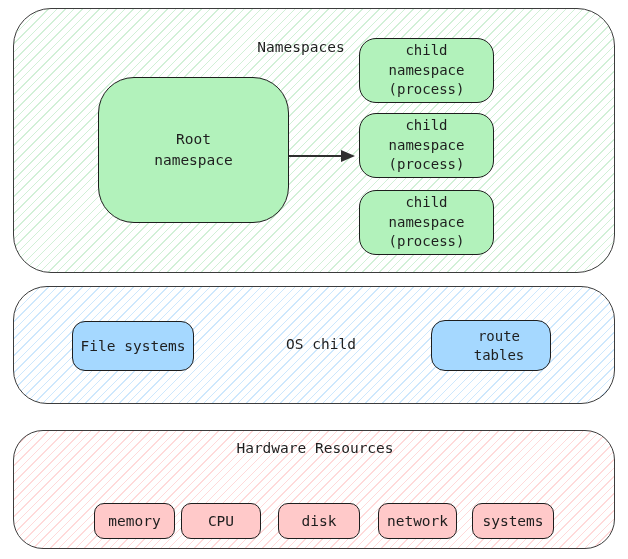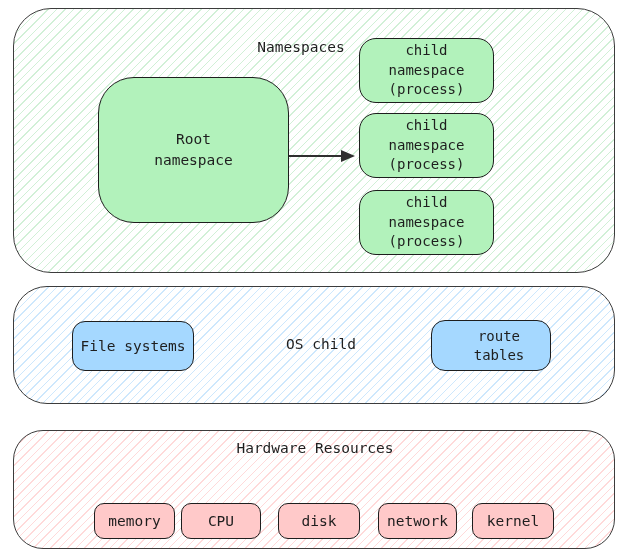--- a/index.html
+++ b/index.html
@@ -161,15 +161,15 @@
   <div class="box hw-box hw-1">
     <span>CPU</span>
   </div>
   <div class="box hw-box hw-2">
     <span>disk</span>
   </div>
   <div class="box hw-box hw-3">
     <span>network</span>
   </div>
   <div class="box hw-box hw-4">
-    <span>kernel</span>
+    <span>systems</span>
   </div>
 </div>
 
 </body></html>

